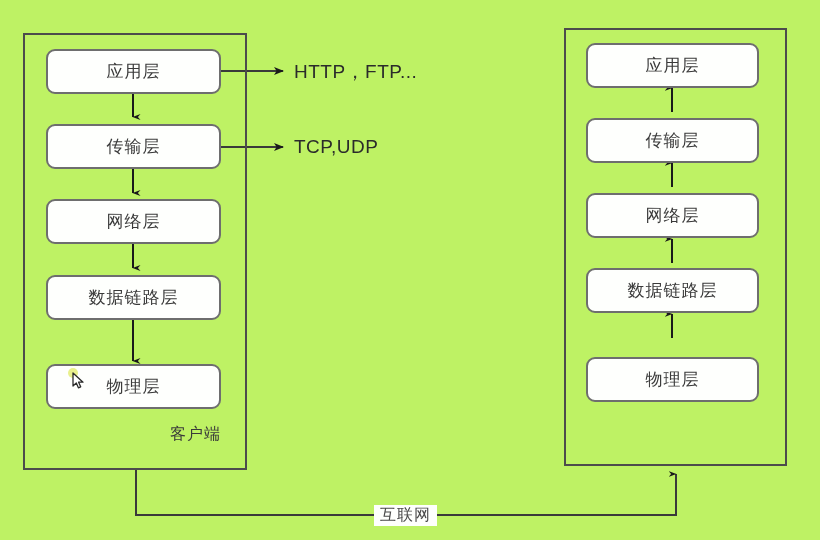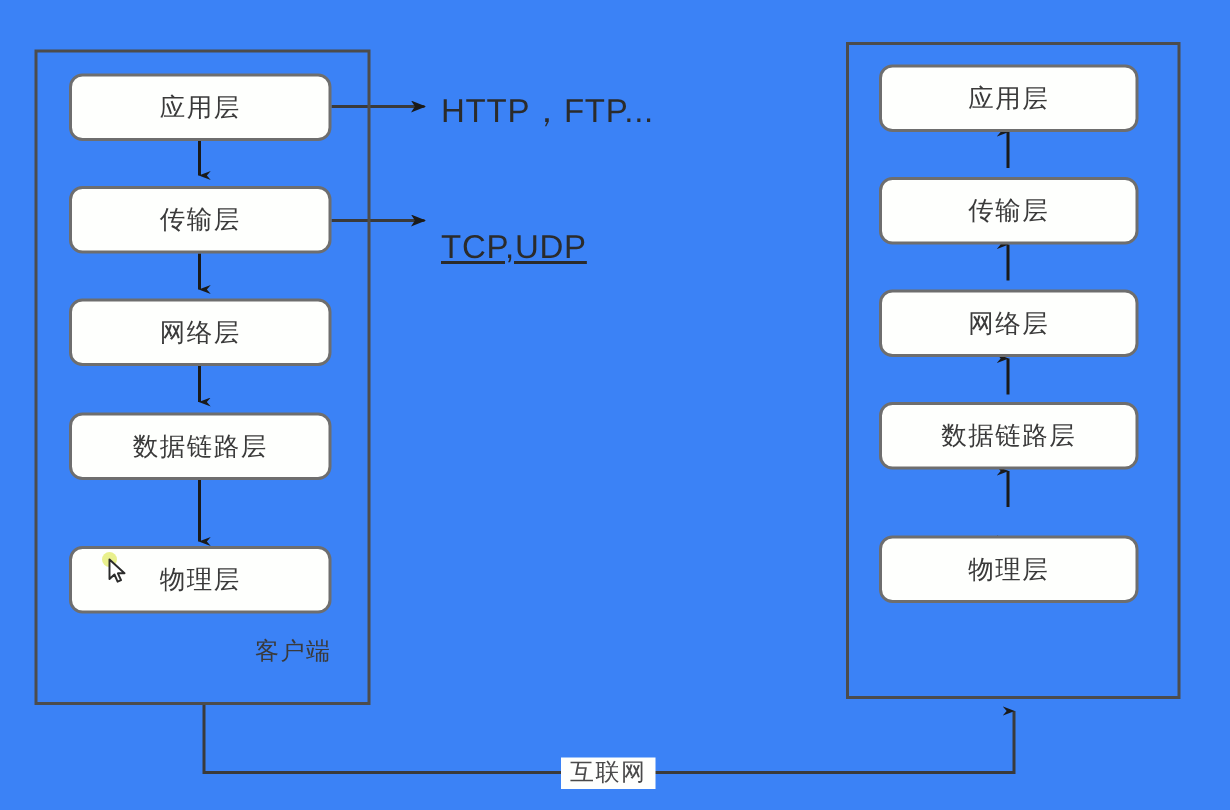--- a/index.html
+++ b/index.html
@@ -4,21 +4,21 @@
 <style>
   html, body {
     margin: 0;
     padding: 0;
     background: #ffffff;
   }
   #canvas {
     position: relative;
     width: 820px;
     height: 540px;
-    background: #3b82f6;
+    background: #bef264;
     overflow: hidden;
     font-family: "Liberation Sans", "DejaVu Sans", sans-serif;
   }
   #svg-layer {
     position: absolute;
     left: 0;
     top: 0;
     width: 820px;
     height: 540px;
   }
@@ -46,21 +46,21 @@
     position: absolute;
     color: #3a3a3a;
     font-size: 16px;
     letter-spacing: 1px;
     text-align: right;
     white-space: nowrap;
   }
   .proto-label {
     position: absolute;
     color: #2b2b2b;
-    font-size: 22px;
+    font-size: 19px;
     letter-spacing: 0.5px;
     white-space: nowrap;
   }
   .net-label {
     position: absolute;
     color: #4a4a4a;
     font-size: 16px;
     letter-spacing: 1px;
     background: #fefffd;
     padding: 0 6px;
@@ -140,21 +140,21 @@
   <div class="layer-box" style="left:46px; top:275px; width:175px; height:45px;">
     <span>数据链路层</span>
   </div>
   <div class="layer-box" style="left:46px; top:364px; width:175px; height:45px;">
     <span>物理层</span>
   </div>
 
   <div class="side-label" style="left:46px; top:424px; width:175px;">客户端</div>
 
   <div class="proto-label" style="left:294px; top:59px;">HTTP，FTP...</div>
-  <div class="proto-label" style="left:294px; top:152px;text-decoration:underline;">TCP,UDP</div>
+  <div class="proto-label" style="left:294px; top:136px;">TCP,UDP</div>
 
   <div class="stack-container" style="left:564px; top:28px; width:223px; height:438px;"></div>
 
   <div class="layer-box" style="left:586px; top:43px; width:173px; height:45px;">
     <span>应用层</span>
   </div>
   <div class="layer-box" style="left:586px; top:118px; width:173px; height:45px;">
     <span>传输层</span>
   </div>
   <div class="layer-box" style="left:586px; top:193px; width:173px; height:45px;">

